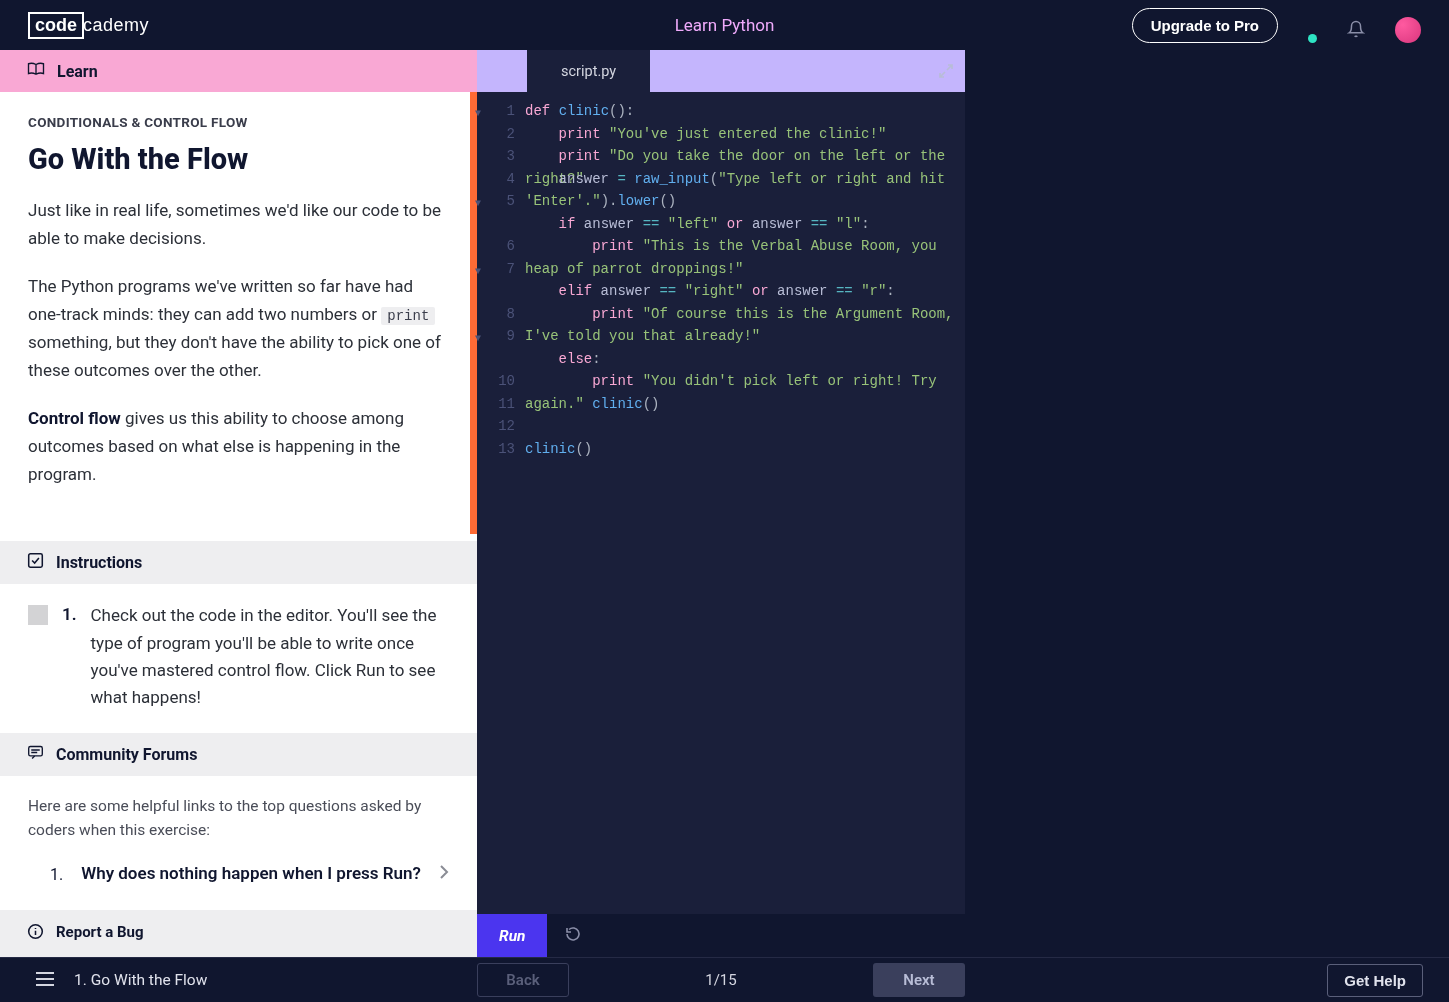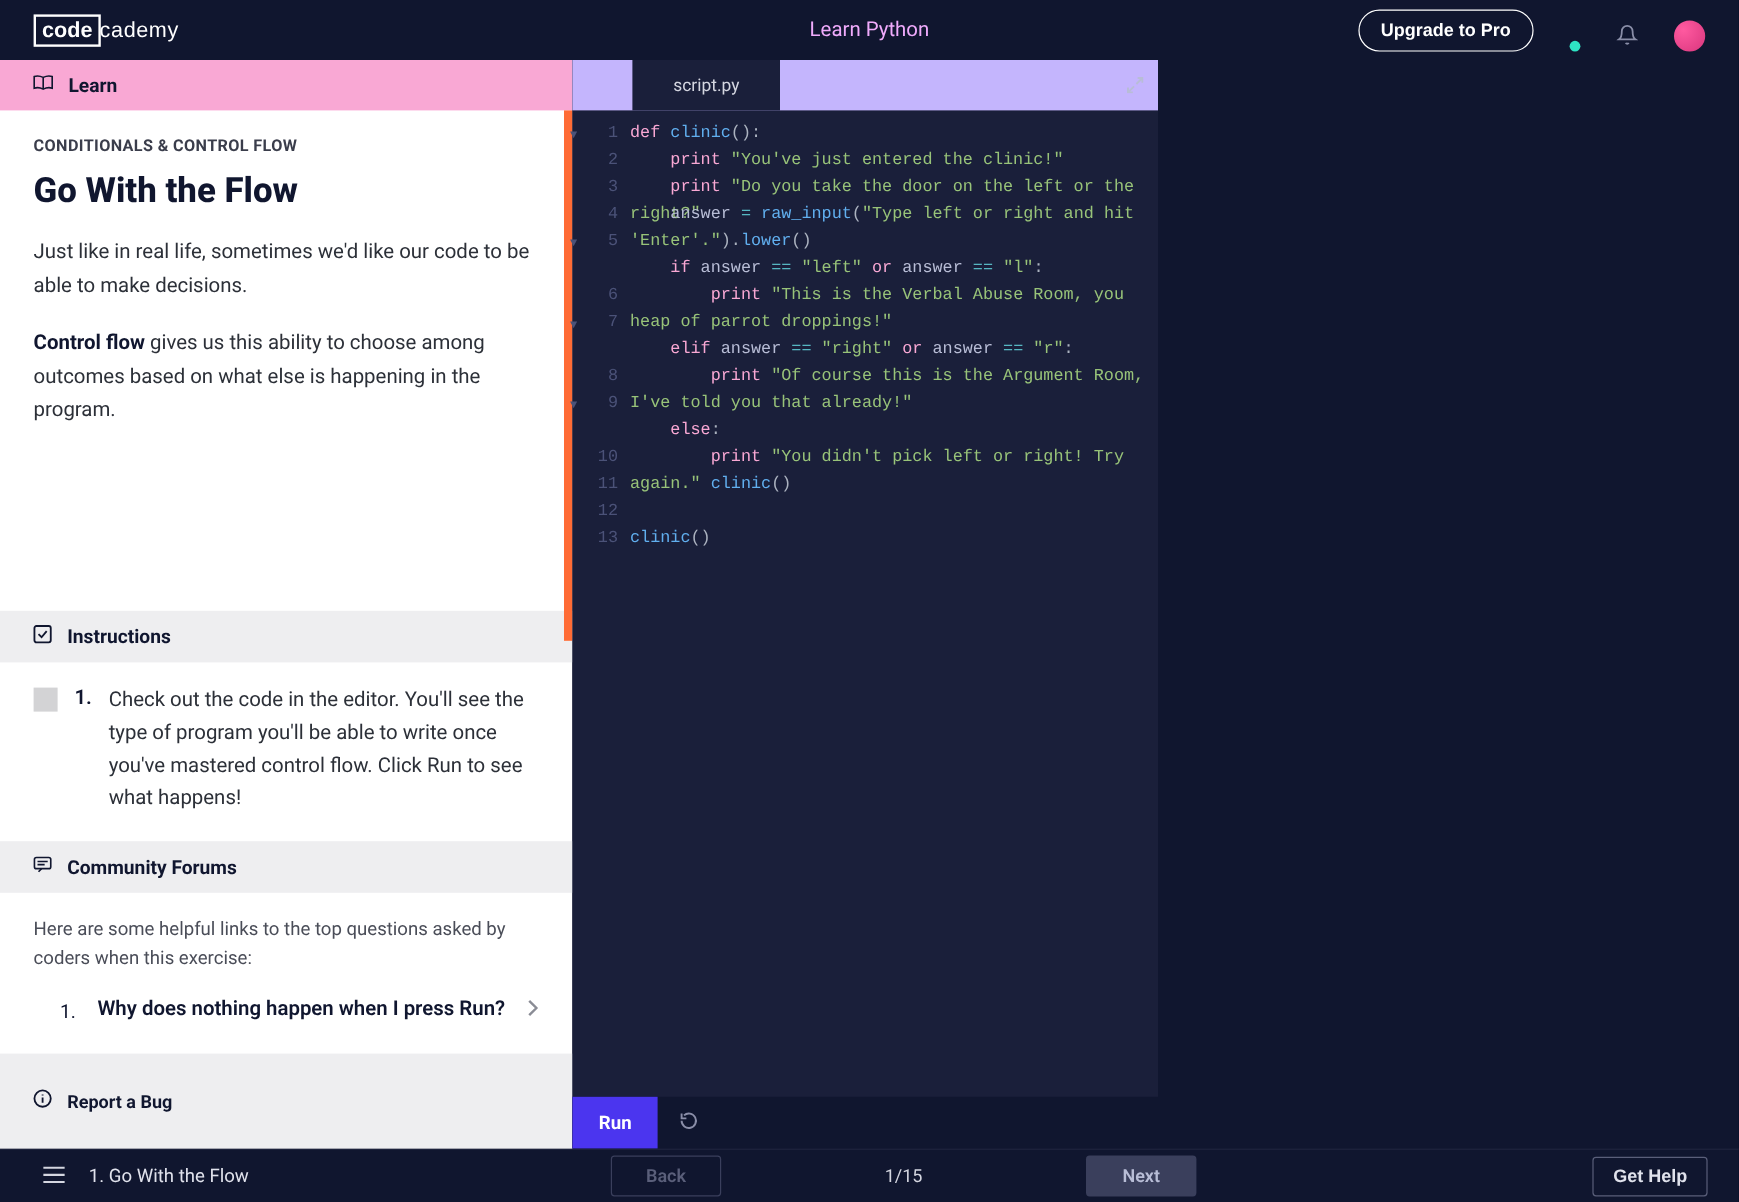--- a/index.html
+++ b/index.html
@@ -88,21 +88,21 @@
 .instr-text { font-size: 17px; line-height: 1.6; color: #2c3038; }
 
 .forum-block { padding: 18px 28px; }
 .forum-block p { font-size: 15.5px; color: #4a4d58; line-height: 1.55; margin-bottom: 14px; }
 .forum-item { display: flex; align-items: center; gap: 18px; padding: 6px 0 6px 22px; }
 .forum-item-num { font-size: 16px; color: #10162f; }
 .forum-item-text { font-size: 17px; font-weight: 600; color: #10162f; flex: 1; line-height: 1.4; }
 .chevron-right svg { width: 10px; height: 16px; stroke: #8a8c95; fill: none; }
 
 .bug-bar {
-  background: #eeeef0; padding: 29px 27px; display: flex; align-items: center; gap: 12px;
+  background: #eeeef0; padding: 13px 27px; display: flex; align-items: flex-start; gap: 12px;
   font-weight: 700; font-size: 15px;
 }
 
 
 .orange-bar { position: absolute; right: 0; top: 42px; width: 7px; height: 442px; background: #ff6b35; }
 
 
 .editor-wrap { width: 488px; background: #1a1f3a; position: relative; display: flex; flex-direction: column; }
 .editor-tabs {
   height: 42px; background: #c4b5fd; display: flex; align-items: stretch;
@@ -149,21 +149,21 @@
 .bottom-right { padding-right: 26px; }
 .help-btn {
   border: 1px solid #5a5f7a; border-radius: 3px; padding: 7px 16px;
   font-size: 15px; font-weight: 600; color: #e0e2ec; background: transparent;
 }
 
 
 .run-bar { height: 43px; background: #10162f; display: flex; align-items: center; }
 .run-btn {
   background: #4b35ef; color: #fff; font-weight: 700; font-size: 15.5px;
-  padding: 0 22px; height: 100%; display: flex; align-items: center; cursor: pointer;
+  padding: 0 22px; height: 100%; display: flex; align-items: center; cursor: pointer; font-style: italic;
 }
 .reset-icon { margin-left: 18px; }
 .reset-icon svg { width: 16px; height: 16px; }
 </style>
 </head>
 <body>
 
 <div class="topnav">
   <div class="topnav-left">
     <span class="logo">
@@ -193,20 +193,23 @@
             <path d="M2 3c3-1 6-1 10 1 4-2 7-2 10-1v13c-3-1-6-1-10 1-4-2-7-2-10-1V3z M12 4v13"></path>
           </svg>
       </span>
       <span>Learn</span>
     </div>
 
     <div class="lesson-body">
       <div class="crumb">CONDITIONALS &amp; CONTROL FLOW</div>
       <h1 class="lesson-title">Go With the Flow</h1>
       <p>Just like in real life, sometimes we'd like our code to be able to make decisions.</p>
+      <p>
+        <span>The Python programs we've written so far have had one-track minds: they can add two numbers or </span><span class="code-chip">print</span><span> something, but they don't have the ability to pick one of these outcomes over the other.</span>
+      </p>
       <p>
         <span class="strong">Control flow</span><span> gives us this ability to choose among outcomes based on what else is happening in the program.</span>
       </p>
     </div>
 
     <div class="section-header">
       <span class="check-icon">
         <svg viewBox="0 0 20 20" fill="none" stroke="#10162f" stroke-width="1.8">
             <rect x="2" y="2" width="16" height="16" rx="2"></rect>
             <path d="M6 10l3 3 5-6"></path>
@@ -317,21 +320,21 @@
 
 <div class="bottom">
   <div class="bottom-left">
     <span class="menu-icon">
       <svg viewBox="0 0 18 14" stroke="#d4d6e0" stroke-width="1.8">
           <path d="M0 1h18M0 7h18M0 13h18"></path>
         </svg>
     </span>
     <span class="bottom-title">1. Go With the Flow</span>
   </div>
-  <div class="bottom-center" style="width:488px; flex:0 0 488px; position:relative;margin-left:32px;">
+  <div class="bottom-center" style="width:488px; flex:0 0 488px; position:relative;">
     <div class="nav-btn nav-back">Back</div>
     <span class="progress">1/15</span>
     <div class="nav-btn nav-next">Next</div>
   </div>
   <div style="flex:1"></div>
   <div class="bottom-right">
     <button class="help-btn">Get Help</button>
   </div>
 </div>
 

